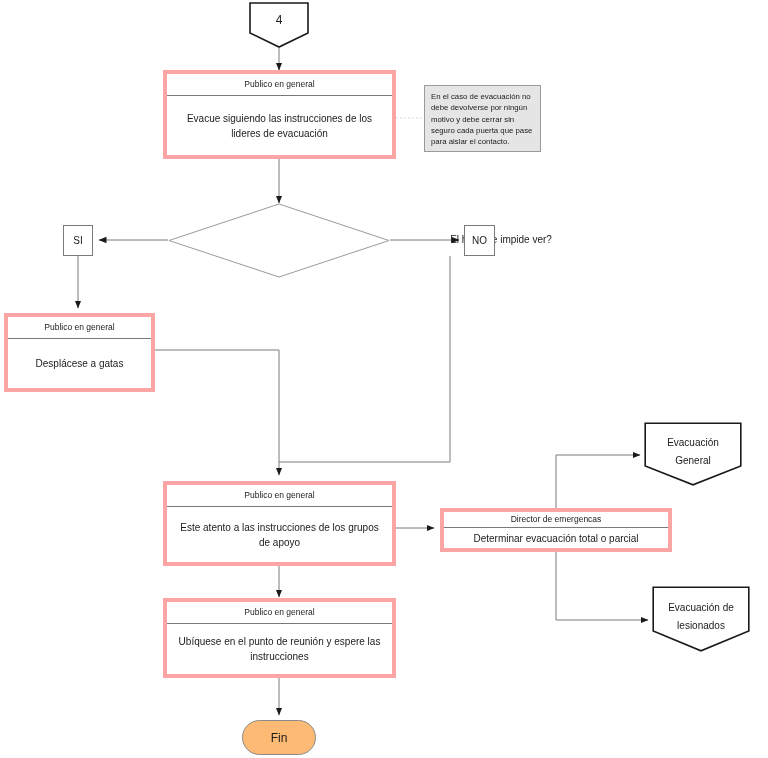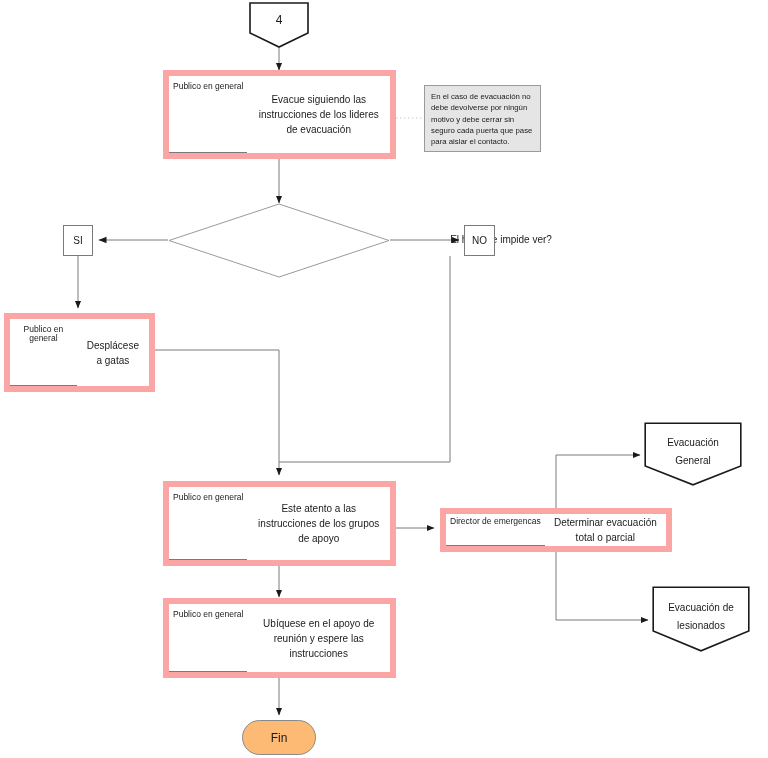--- a/index.html
+++ b/index.html
@@ -25,24 +25,24 @@
     width: 768px;
     height: 758px;
     pointer-events: none;
   }
   .node {
     position: absolute;
     box-sizing: border-box;
   }
   
   .proc {
-    border: 6px solid #fca5a5;
-    background: #ffffff;
-    display: flex;
-    flex-direction: row;
+    border: 4px solid #fca5a5;
+    background: #ffffff;
+    display: flex;
+    flex-direction: column;
   }
   .proc .role {
     border-bottom: 1px solid #7a7a7a;
     text-align: center;
     font-size: 8.5px;
     color: #1a1a1a;
     padding: 6px 4px 6px 4px;
     line-height: 1.1;
   }
   .proc .body {
@@ -190,21 +190,21 @@
     <div class="body">Desplácese a gatas</div>
   </div>
 
   <div class="node proc" style="left:163px; top:481px; width:233px; height:85px;">
     <div class="role">Publico en general</div>
     <div class="body">Este atento a las instrucciones de los grupos de apoyo</div>
   </div>
 
   <div class="node proc" style="left:163px; top:598px; width:233px; height:80px;">
     <div class="role">Publico en general</div>
-    <div class="body">Ubíquese en el apoyo de reunión y espere las instrucciones</div>
+    <div class="body">Ubíquese en el punto de reunión y espere las instrucciones</div>
   </div>
 
   <div class="node" style="left:644px; top:422px; width:98px; height:64px;">
     <svg width="98" height="64" viewBox="0 0 98 64">
       <path d="M1.2,1.2 L96.8,1.2 L96.8,44 L49,62.8 L1.2,44 Z" fill="#ffffff" stroke="#1a1a1a" stroke-width="1.6"></path>
     </svg>
     <span class="penta-label" style="top:11px;">Evacuación</span>
     <span class="penta-label" style="top:29px;">General</span>
   </div>
 

